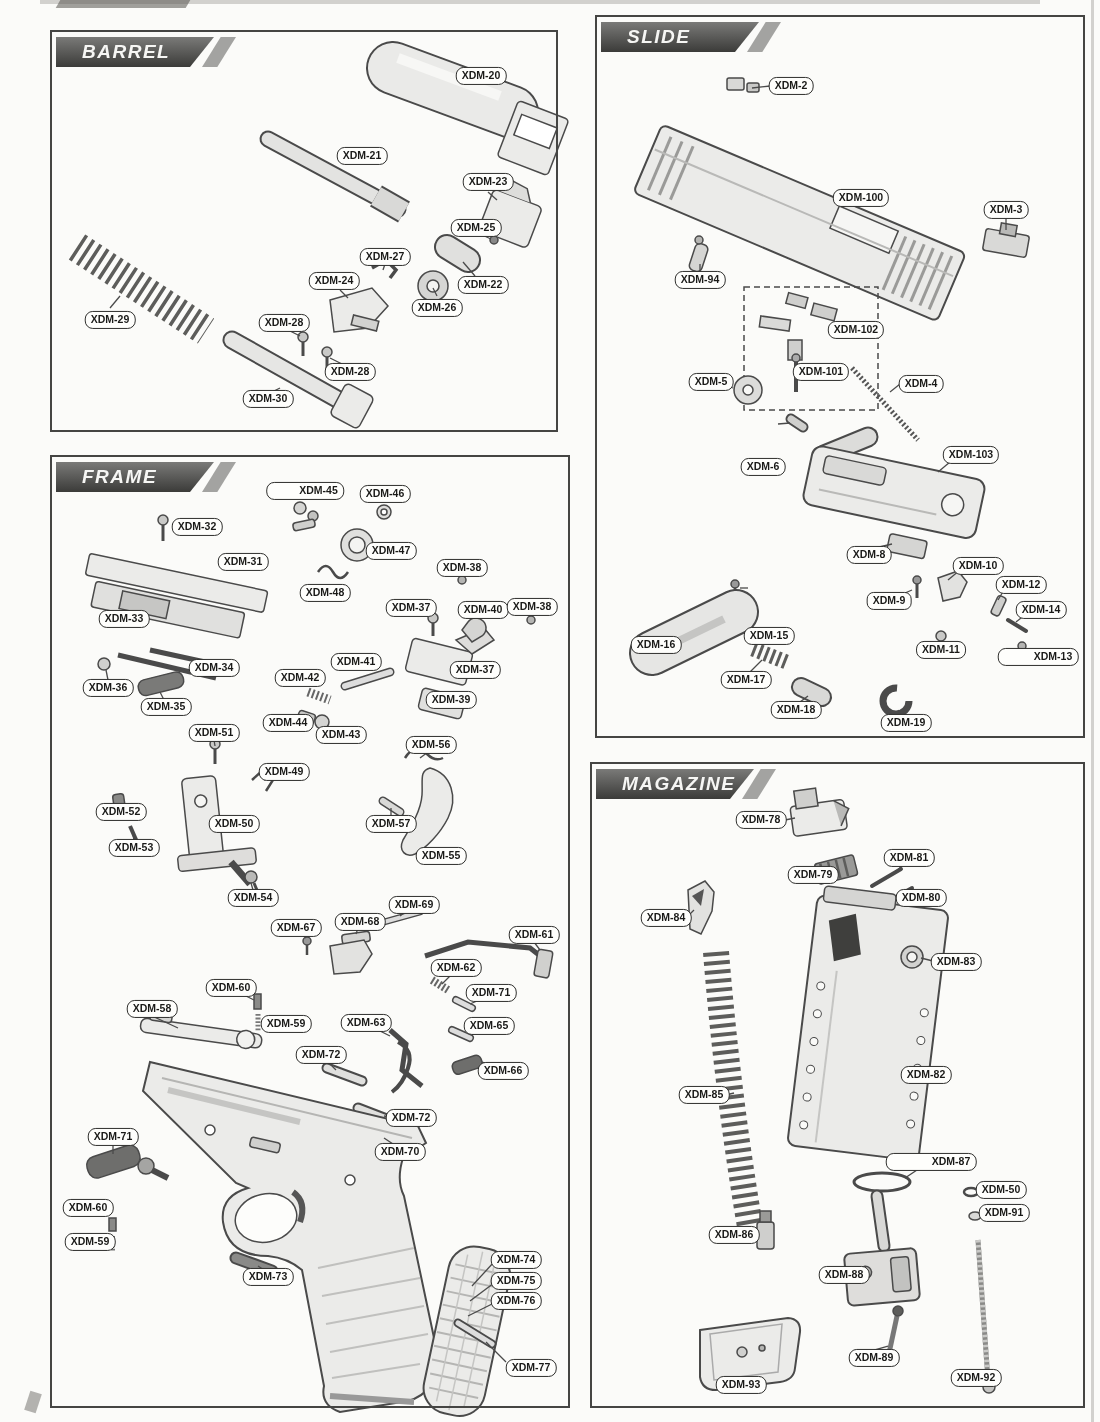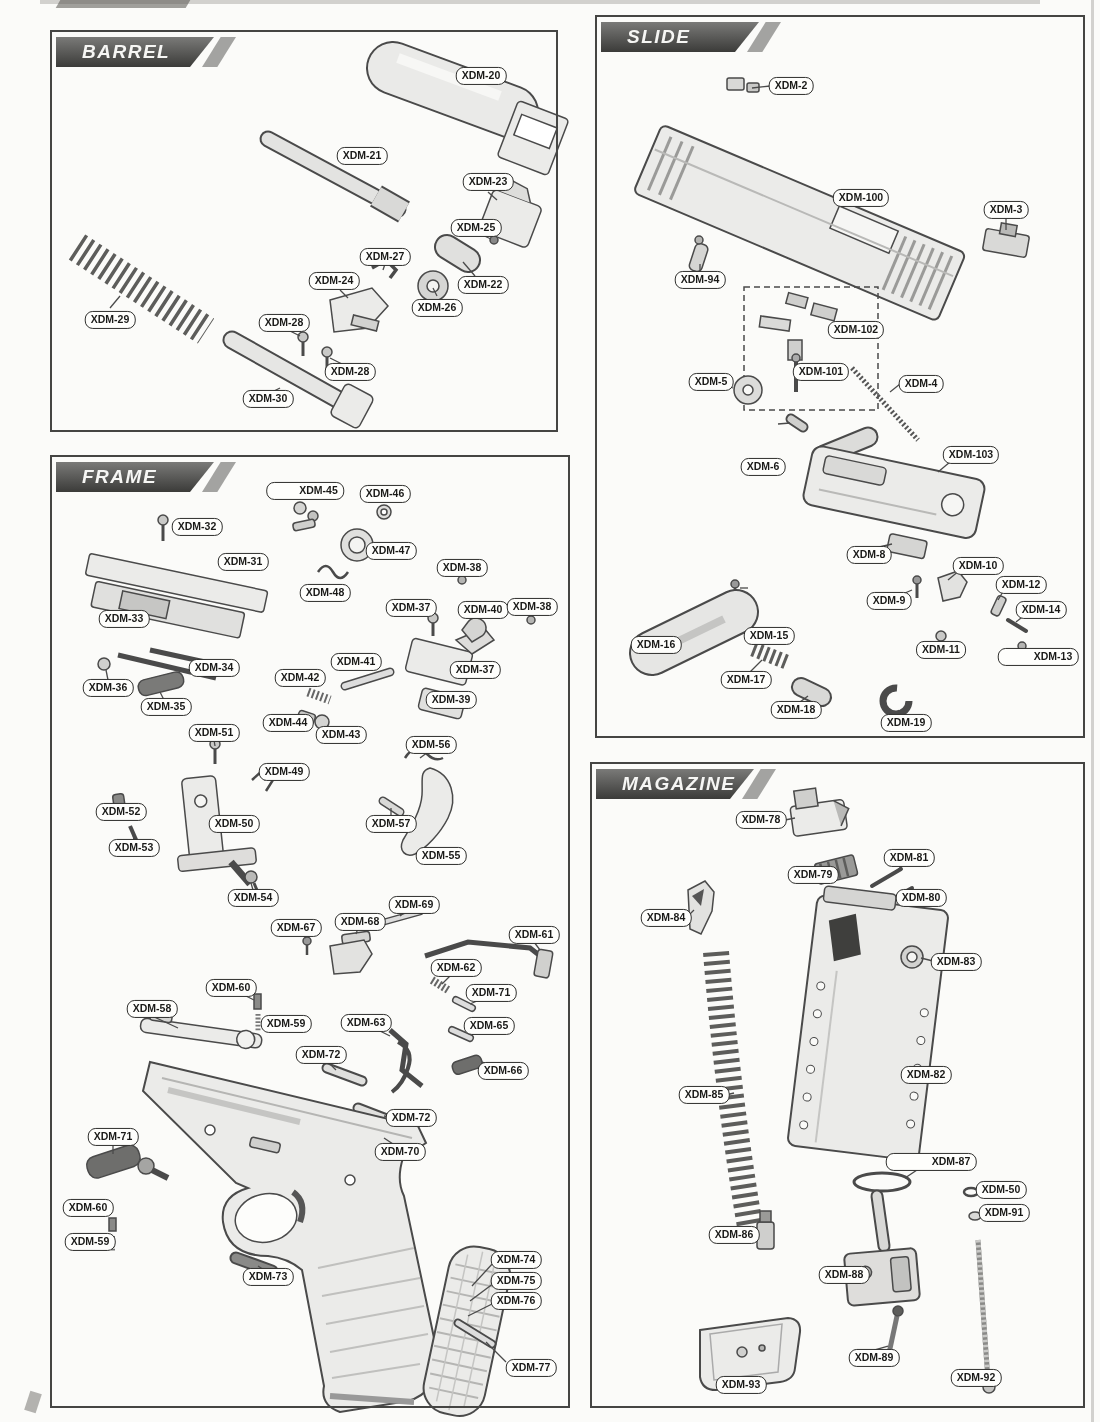--- a/index.html
+++ b/index.html
@@ -463,21 +463,21 @@
       <div class="part-label" style="left: 856px; top: 330px;">XDM-102</div>
       <div class="part-label" style="left: 821px; top: 372px;">XDM-101</div>
       <div class="part-label" style="left: 921px; top: 384px; text-align: center;">XDM-4</div>
       <div class="part-label" style="left: 711px; top: 382px;">XDM-5</div>
       <div class="part-label" style="left: 763px; top: 424px; margin-top: 43px;">XDM-6</div>
       <div class="part-label" style="left: 971px; top: 455px;">XDM-103</div>
       <div class="part-label" style="left: 869px; top: 555px;">XDM-8</div>
       <div class="part-label" style="left: 978px; top: 566px;">XDM-10</div>
       <div class="part-label" style="left: 1021px; top: 585px;">XDM-12</div>
       <div class="part-label" style="left: 769px; top: 588px; margin-top: 48px;">XDM-15</div>
-      <div class="part-label" style="left: 889px; top: 601px;">XDM-9</div>
+      <div class="part-label" style="left: 889px; top: 601px; border-radius: 7px;">XDM-9</div>
       <div class="part-label" style="left: 1041px; top: 610px;">XDM-14</div>
       <div class="part-label" style="left: 656px; top: 645px;">XDM-16</div>
       <div class="part-label" style="left: 941px; top: 650px;">XDM-11</div>
       <div class="part-label" style="left: 1038px; top: 657px; padding-left: 35px;">XDM-13</div>
       <div class="part-label" style="left: 746px; top: 680px;">XDM-17</div>
       <div class="part-label" style="left: 796px; top: 710px;">XDM-18</div>
       <div class="part-label" style="left: 906px; top: 723px;">XDM-19</div>
       <div class="part-label" style="left: 305px; top: 491px; padding-left: 32px;">XDM-45</div>
       <div class="part-label" style="left: 385px; top: 494px;">XDM-46</div>
       <div class="part-label" style="left: 197px; top: 527px;">XDM-32</div>

